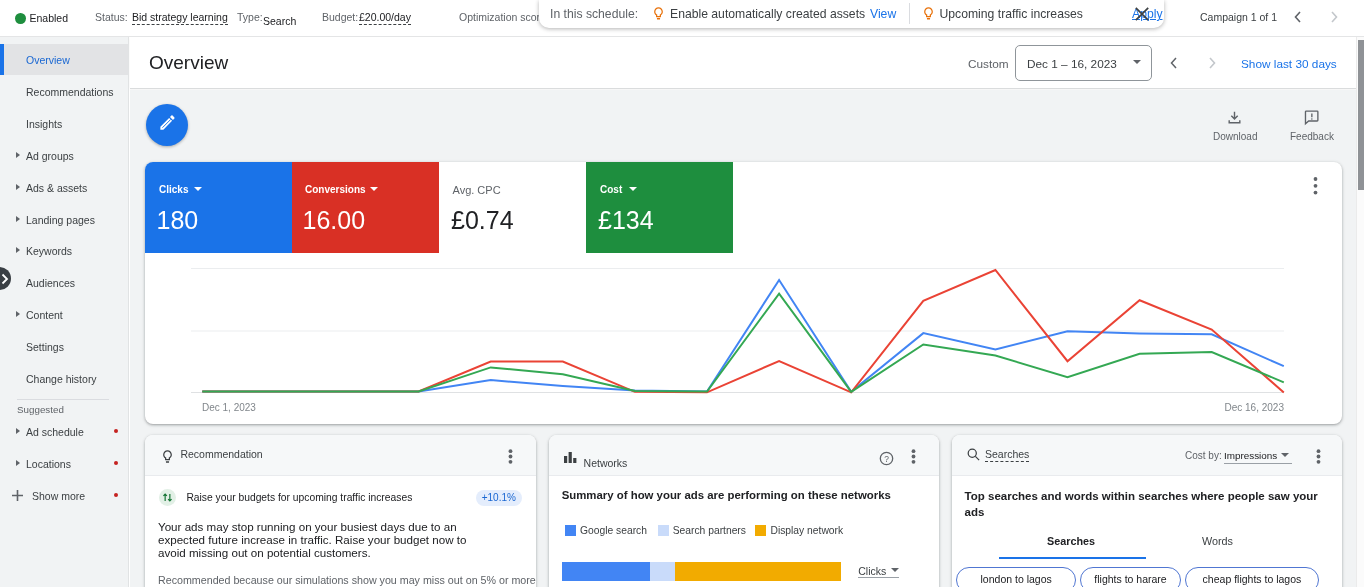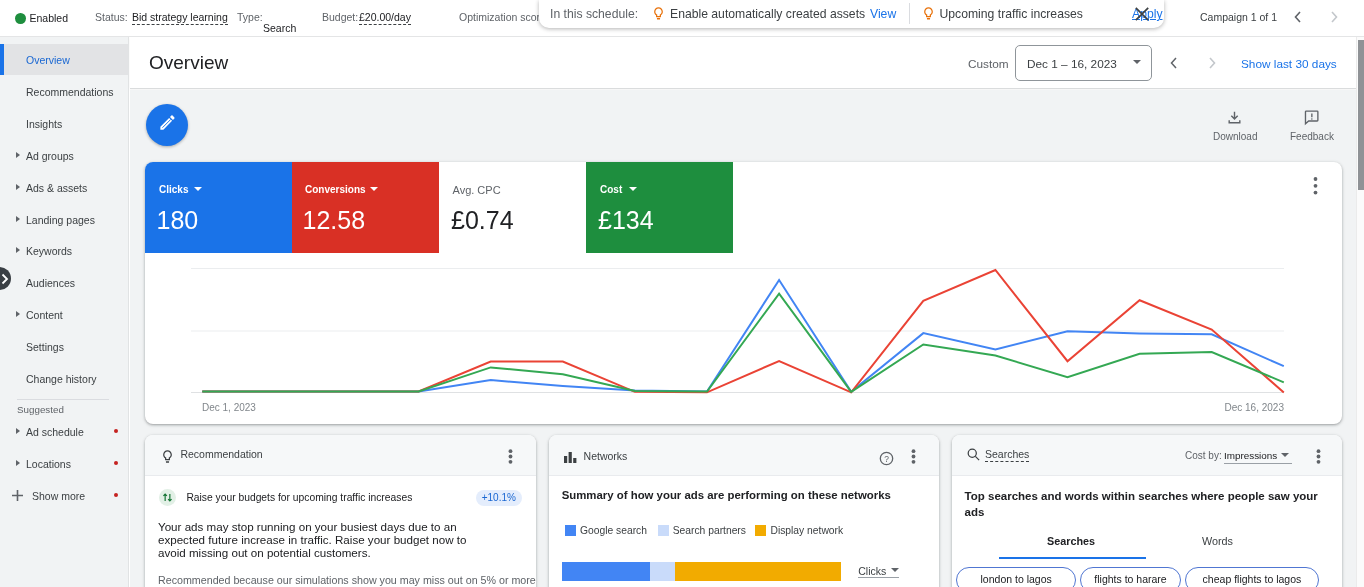--- a/index.html
+++ b/index.html
@@ -16,21 +16,21 @@
 .chead{position:absolute;left:0;top:0;right:0;height:40.5px;background:#f6f8f9;border-bottom:1px solid #e9ebee;border-radius:8px 8px 0 0}
 </style></head>
 <body>
 
 <div class="abs" style="left:0;top:0;width:1364px;height:37px;background:#fff;border-bottom:1px solid #e4e5e6"></div>
 <div class="abs" style="left:15.2px;top:13px;width:10.8px;height:10.8px;border-radius:50%;background:#1e8e3e"></div>
 <span class="abs tb dark" style="left:29.5px;top:12px">Enabled</span>
 <span class="abs tb gray" style="left:95px;top:11px">Status:</span>
 <span class="abs tb dark dot-u" style="left:132px;top:11px">Bid strategy learning</span>
 <span class="abs tb gray" style="left:237px;top:11px">Type:</span>
-<span class="abs tb dark" style="left:263px;top:22px">Search</span>
+<span class="abs tb dark" style="left:263px;top:15px">Search</span>
 <span class="abs tb gray" style="left:322px;top:11px">Budget:</span>
 <span class="abs tb dark dot-u" style="left:359px;top:11px">£20.00/day</span>
 <span class="abs tb gray" style="left:459px;top:11px">Optimization score</span>
 
 <span class="abs tb" style="left:1200px;top:11px;color:#3c4043">Campaign 1 of 1</span>
 <svg class="abs" style="left:1291px;top:10px" width="14" height="14" viewBox="0 0 14 14">
     <polyline points="9,2 4.5,7 9,12" fill="none" stroke="#5f6368" stroke-width="1.6"></polyline>
   </svg>
 <svg class="abs" style="left:1327px;top:10px" width="14" height="14" viewBox="0 0 14 14">
     <polyline points="5,2 9.5,7 5,12" fill="none" stroke="#c3c7cb" stroke-width="1.6"></polyline>
@@ -128,21 +128,21 @@
 
 <div class="card" style="left:145.4px;top:162px;width:1196.4px;height:261.5px"></div>
 <div class="abs" style="left:145.4px;top:162px;width:147px;height:91px;background:#1a73e8;border-radius:8px 0 0 0"></div>
 <div class="abs" style="left:292.4px;top:162px;width:147px;height:91px;background:#d93025"></div>
 <div class="abs" style="left:586.4px;top:162px;width:147px;height:91px;background:#1e8e3e"></div>
 <span class="abs" style="left:159px;top:184px;font-size:10px;font-weight:bold;color:#fff">Clicks</span>
 <span class="abs caret" style="left:194px;top:187px;border-top-color:#fff"></span>
 <span class="abs" style="left:156.5px;top:206px;font-size:25px;color:#fff">180</span>
 <span class="abs" style="left:305px;top:184px;font-size:10px;font-weight:bold;color:#fff">Conversions</span>
 <span class="abs caret" style="left:370px;top:187px;border-top-color:#fff"></span>
-<span class="abs" style="left:302.5px;top:206px;font-size:25px;color:#fff">12.58</span>
+<span class="abs" style="left:302.5px;top:206px;font-size:25px;color:#fff">16.00</span>
 <span class="abs" style="left:452.5px;top:183.5px;font-size:11px;color:#5f6368">Avg. CPC</span>
 <span class="abs" style="left:451px;top:206px;font-size:25px;color:#202124">£0.74</span>
 <span class="abs" style="left:600px;top:184px;font-size:10px;font-weight:bold;color:#fff">Cost</span>
 <span class="abs caret" style="left:628.5px;top:187px;border-top-color:#fff"></span>
 <span class="abs" style="left:598px;top:206px;font-size:25px;color:#fff">£134</span>
 <svg class="abs" style="left:1313px;top:176px" width="5" height="20" viewBox="0 0 5 20">
     <circle cx="2.5" cy="3" r="1.9" fill="#5f6368"></circle>
     <circle cx="2.5" cy="9.8" r="1.9" fill="#5f6368"></circle>
     <circle cx="2.5" cy="16.6" r="1.9" fill="#5f6368"></circle>
   </svg>
@@ -181,21 +181,21 @@
   <span class="abs" style="left:12.6px;top:139px;font-size:10.7px;color:#5f6368;white-space:nowrap">Recommended because our simulations show you may miss out on 5% or more</span>
 </div>
 
 <div class="card" style="left:548.6px;top:435px;width:390px;height:165px">
   <div class="chead"></div>
   <svg class="abs" style="left:14.5px;top:14.5px" width="15" height="14" viewBox="0 0 15 14">
       <rect x="1" y="6" width="3.2" height="7" fill="#3c4043"></rect>
       <rect x="5.6" y="2" width="3.2" height="11" fill="#3c4043"></rect>
       <rect x="10.2" y="8" width="3.2" height="5" fill="#3c4043"></rect>
     </svg>
-  <span class="abs tb" style="left:35px;top:15px;color:#3c4043">Networks</span>
+  <span class="abs tb" style="left:35px;top:22px;color:#3c4043">Networks</span>
   <svg class="abs" style="left:330px;top:15.5px" width="15" height="15" viewBox="0 0 16 16">
       <circle cx="8" cy="8" r="6.6" fill="none" stroke="#5f6368" stroke-width="1.4"></circle>
       <text x="8" y="11.2" font-size="9" fill="#5f6368" text-anchor="middle" font-family="Liberation Sans">?</text>
     </svg>
   <svg class="abs" style="left:362.5px;top:14px" width="5" height="16" viewBox="0 0 5 16">
       <circle cx="2.5" cy="2.2" r="1.9" fill="#5f6368"></circle>
       <circle cx="2.5" cy="7.5" r="1.9" fill="#5f6368"></circle>
       <circle cx="2.5" cy="12.8" r="1.9" fill="#5f6368"></circle>
     </svg>
   <span class="abs" style="left:13.1px;top:53.5px;font-size:11.4px;font-weight:bold;color:#202124;white-space:nowrap">Summary of how your ads are performing on these networks</span>

